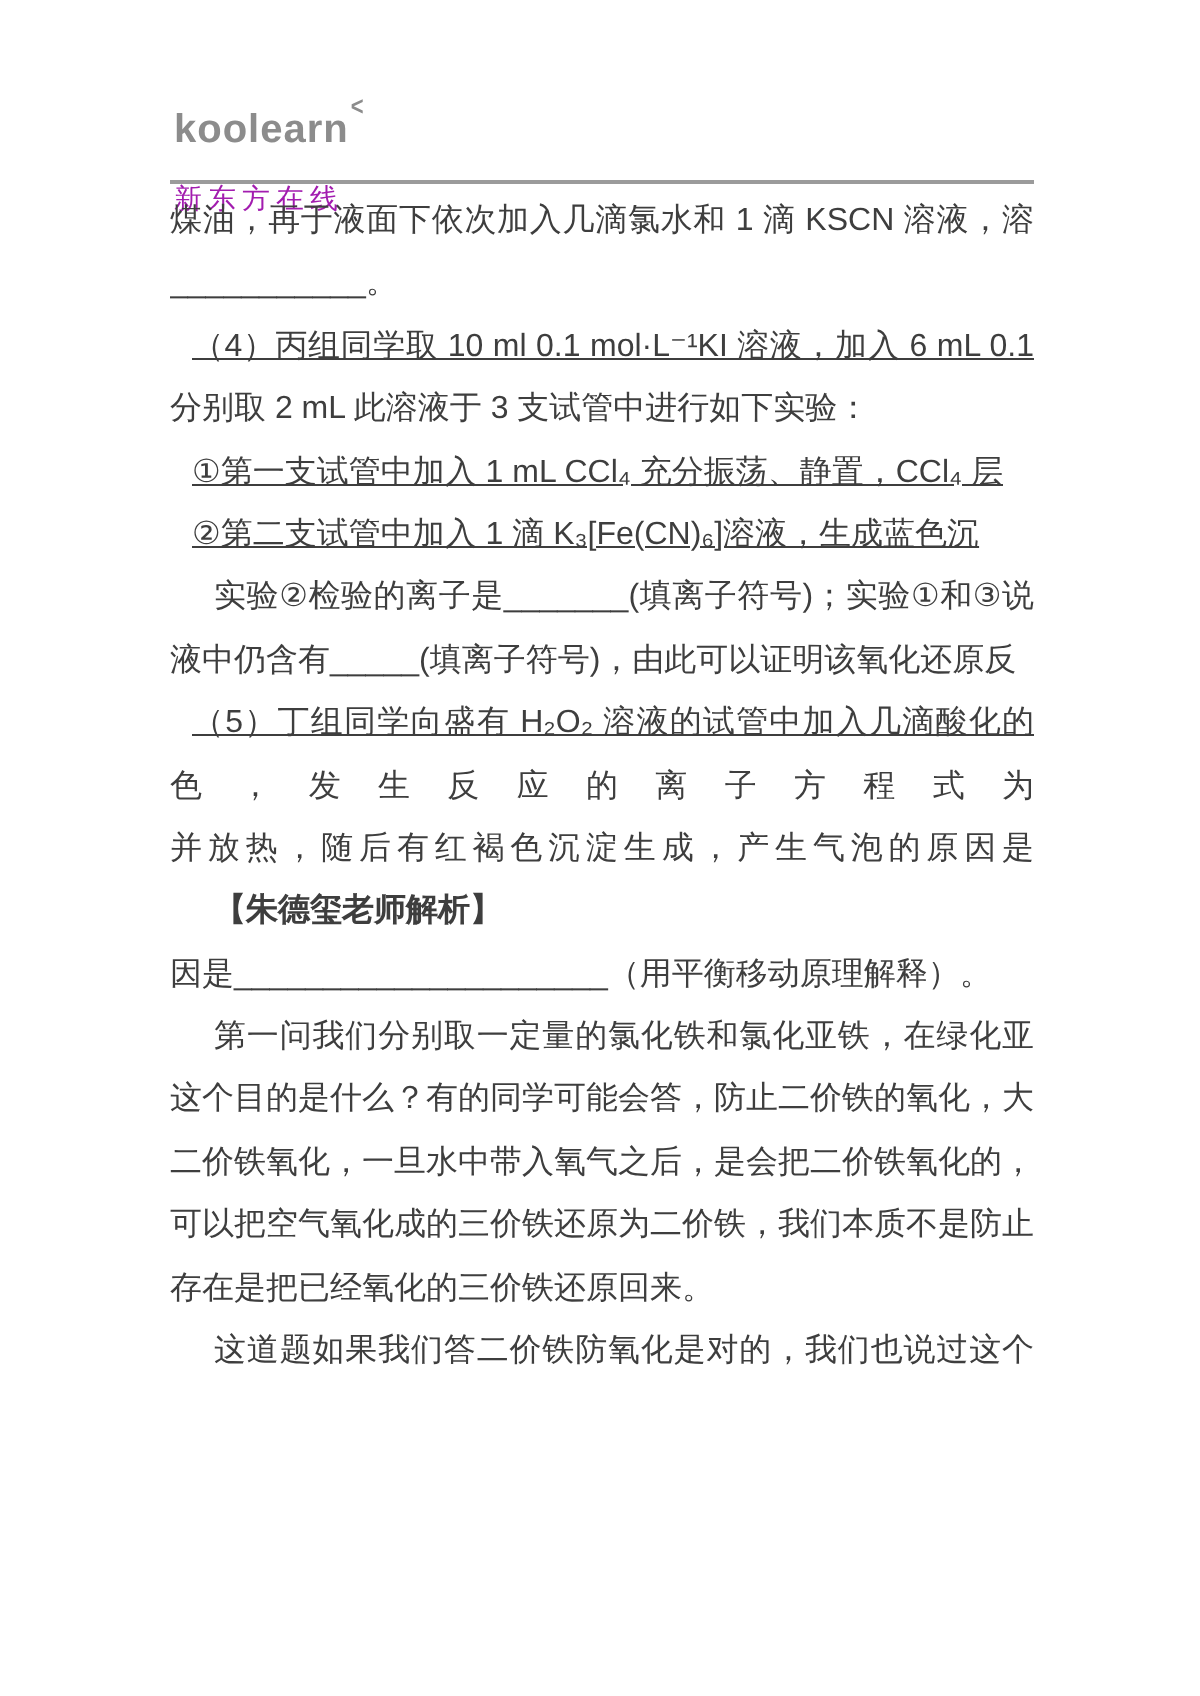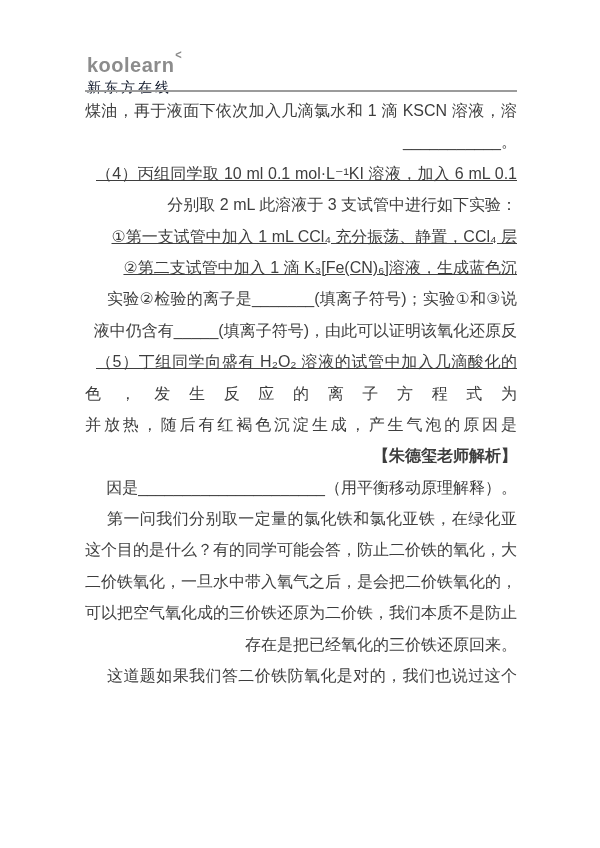--- a/index.html
+++ b/index.html
@@ -19,35 +19,35 @@
   .brand {
     font-size:20px; font-weight:bold; color:#8c8c8c;
     letter-spacing:0.5px;
   }
   .brand-mark {
     font-size:11px; font-weight:bold; color:#8c8c8c;
     vertical-align:14px; margin-left:1px; display:inline-block;
     transform:scaleY(1.2);
   }
   .brand-sub {
-    font-size:14px; color:#0f172a; letter-spacing:3px;
-    margin-top:0; line-height:16px;
+    font-size:14px; color:#a21caf; letter-spacing:3px;
+    margin-top:12px; line-height:16px;
   }
   .rule {
     position:absolute; left:85px; top:90px; width:432px; height:2px;
     background:#9b9b9b;
   }
 
   
   .content {
     position:absolute; left:85px; top:95px; width:432px;
     font-size:16px; line-height:31.4px; color:#3e3e3e;
   }
   .line {
-    height:31.4px; overflow:hidden; text-align:right;
+    height:31.4px; overflow:hidden; text-align:left;
     white-space:normal;
   }
   .j  { text-align:justify; text-align-last:justify; }
   .i1 { text-indent:11px;text-decoration:underline; }
   .i2 { text-indent:22px; }
   .b  { font-weight:bold; }
 </style>
 </head>
 <body>
 

